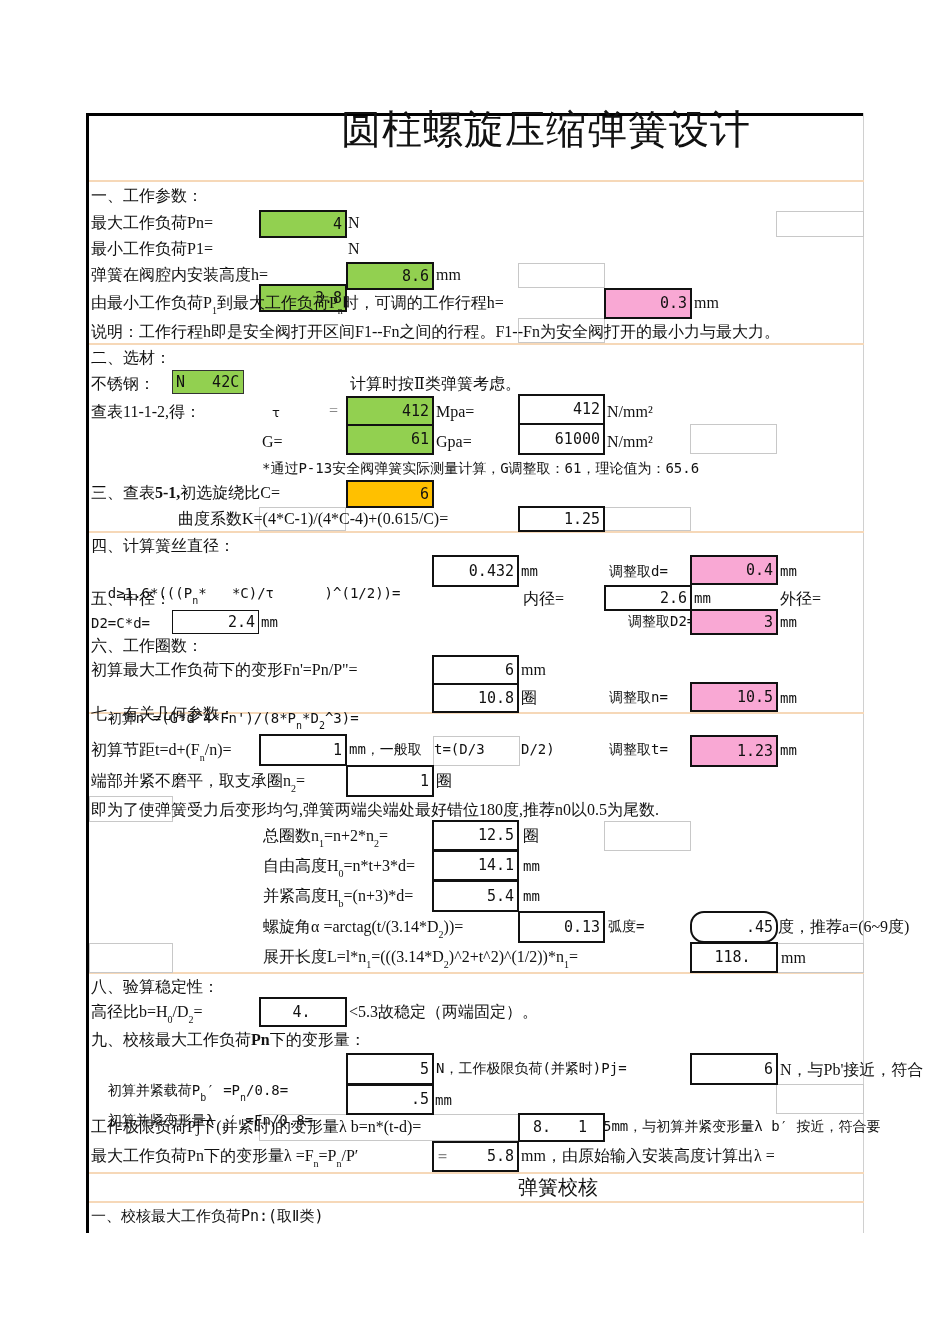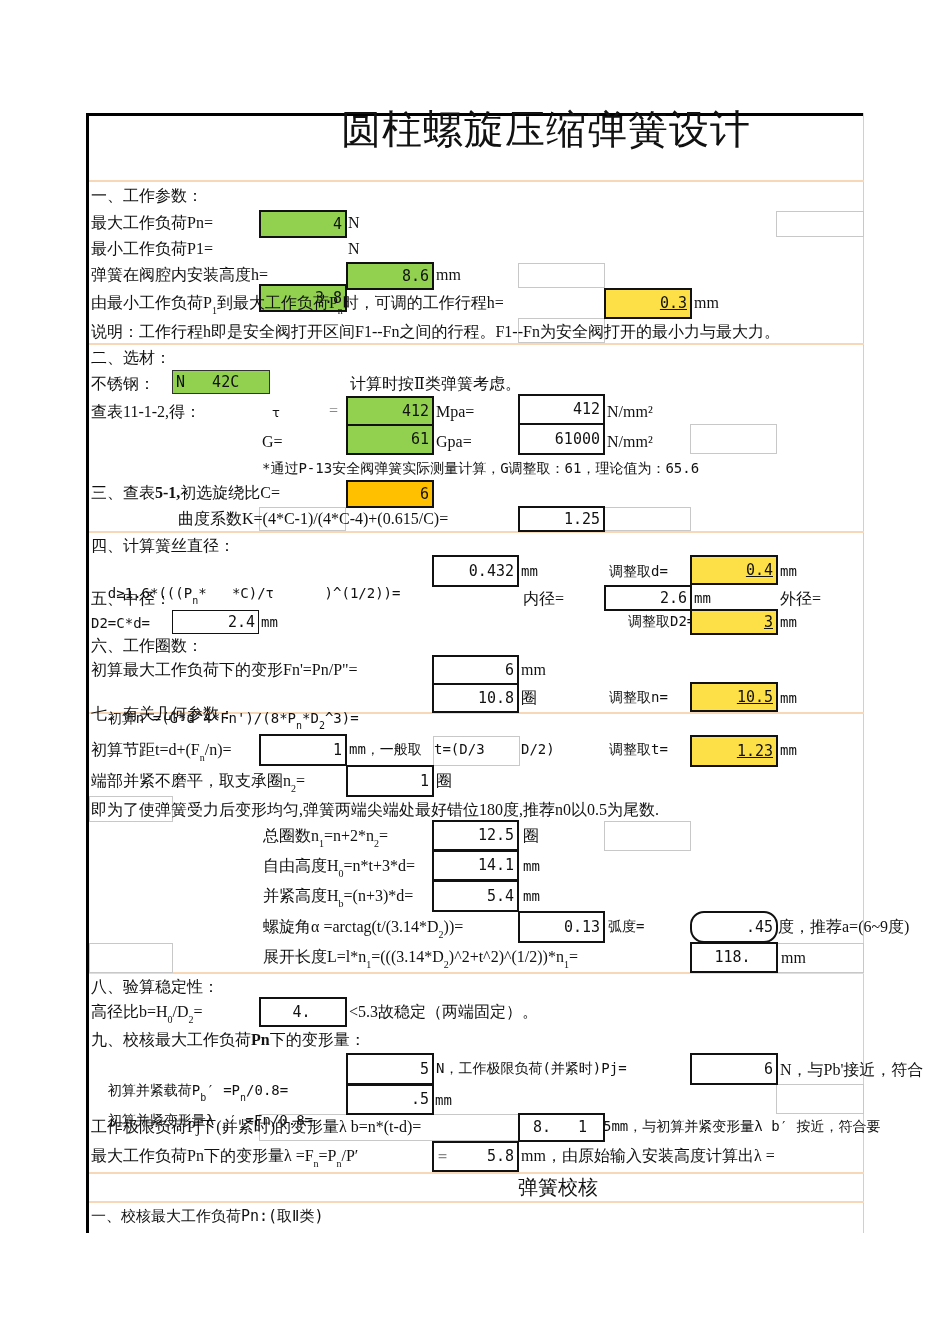--- a/index.html
+++ b/index.html
@@ -10,21 +10,21 @@
   .mono { font-family:"DejaVu Sans Mono","Liberation Mono",monospace; font-size:14px; }
   .sheet { position:absolute; left:86px; top:113px; width:778px; height:1120px;
            border-left:3px solid #000; }
   .topline { position:absolute; left:86px; top:113px; width:778px; height:3px; background:#000; }
   .rightline { position:absolute; left:863px; top:113px; width:1px; height:1120px; background:#d0d0d0; }
   .sep { position:absolute; left:89px; width:775px; height:2px; background:#f6d8b8; }
   .cell { position:absolute; box-sizing:border-box; border:2px solid #111; text-align:right;
           padding-right:3px; font-family:"DejaVu Sans Mono","Liberation Mono",monospace;
           font-size:15px; line-height:24px; height:28px; }
   .green { background:#92d050; }
-  .blue { background:#fde047;text-decoration:underline; }
+  .blue { background:#f9a8d4; }
   .orange { background:#ffc000; }
   .ghost { position:absolute; box-sizing:border-box; border:1px solid #c8c8c8; background:transparent; }
   .title { font-family:"DejaVu Serif","Liberation Serif",serif; font-size:40px; letter-spacing:1px; }
   sub { font-size:10px; vertical-align:-6px; }
 </style>
 </head>
 <body>
 
 <div class="sheet"></div>
 <div class="topline"></div>
@@ -72,21 +72,21 @@
   <span>由最小工作负荷P</span><sub>1</sub><span>到最大工作负荷P</span><sub>n</sub><span>时，可调的工作行程h=</span>
 </div>
 <div class="cell blue" style="left:604px;top:288px;width:88px;height:31px;line-height:27px;">0.3</div>
 <div class="abs t" style="left:694px;top:293px;">mm</div>
 
 <div class="abs t" style="left:91px;top:322px;">说明：工作行程h即是安全阀打开区间F1--Fn之间的行程。F1--Fn为安全阀打开的最小力与最大力。</div>
 
 <div class="abs t" style="left:91px;top:348px;">二、选材：</div>
 
 <div class="abs t" style="left:91px;top:374px;">不锈钢：</div>
-<div class="abs green" style="left:172px;top:370px;width:98px;height:24px;box-sizing:border-box;border:1px solid #333;font-family:'DejaVu Sans Mono',monospace;font-size:15px;line-height:22px;padding-left:3px;white-space:pre;">N   42C</div>
+<div class="abs green" style="left:172px;top:370px;width:72px;height:24px;box-sizing:border-box;border:1px solid #333;font-family:'DejaVu Sans Mono',monospace;font-size:15px;line-height:22px;padding-left:3px;white-space:pre;">N   42C</div>
 <div class="abs t" style="left:350px;top:374px;">计算时按Ⅱ类弹簧考虑。</div>
 
 <div class="abs t" style="left:91px;top:402px;">查表11-1-2,得：</div>
 <div class="abs t" style="left:272px;top:403px;font-family:'DejaVu Sans',sans-serif;font-size:13px;">τ</div>
 <div class="abs t" style="left:329px;top:401px;color:#888;">=</div>
 <div class="cell green" style="left:346px;top:396px;width:88px;height:30px;line-height:26px;">412</div>
 <div class="abs t" style="left:436px;top:402px;">Mpa=</div>
 <div class="cell" style="left:518px;top:394px;width:87px;height:31px;line-height:27px;">412</div>
 <div class="abs t" style="left:607px;top:402px;">N/mm²</div>
 

